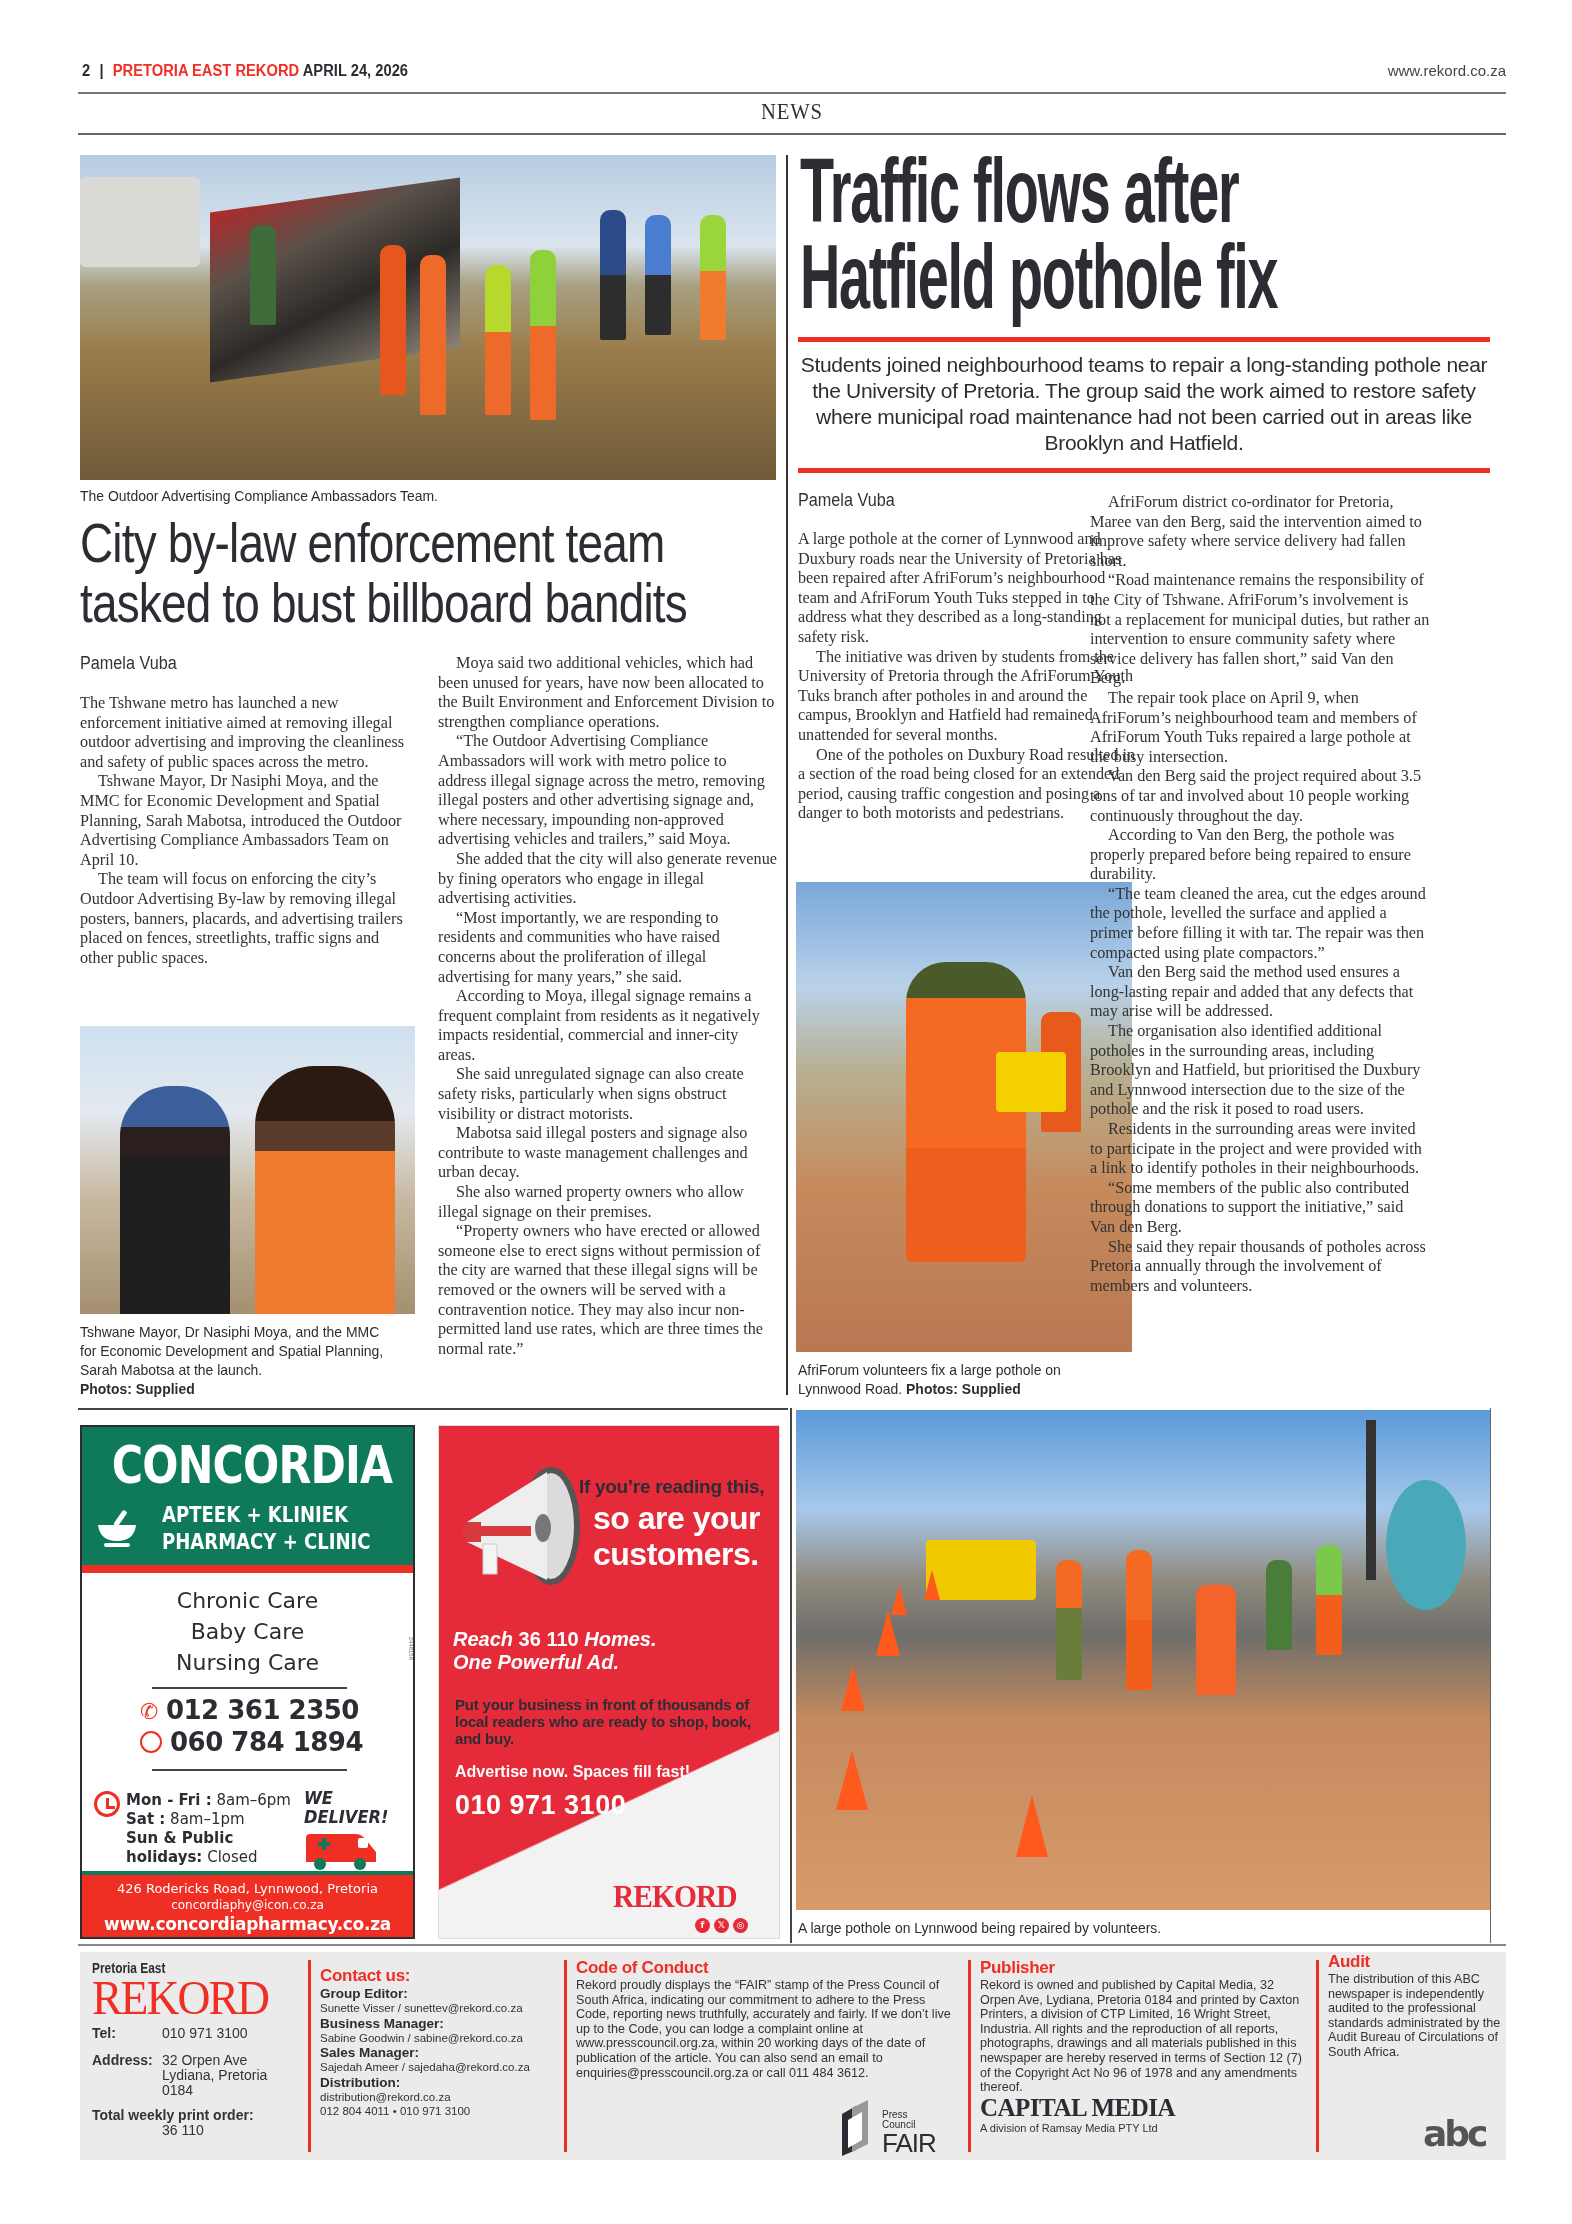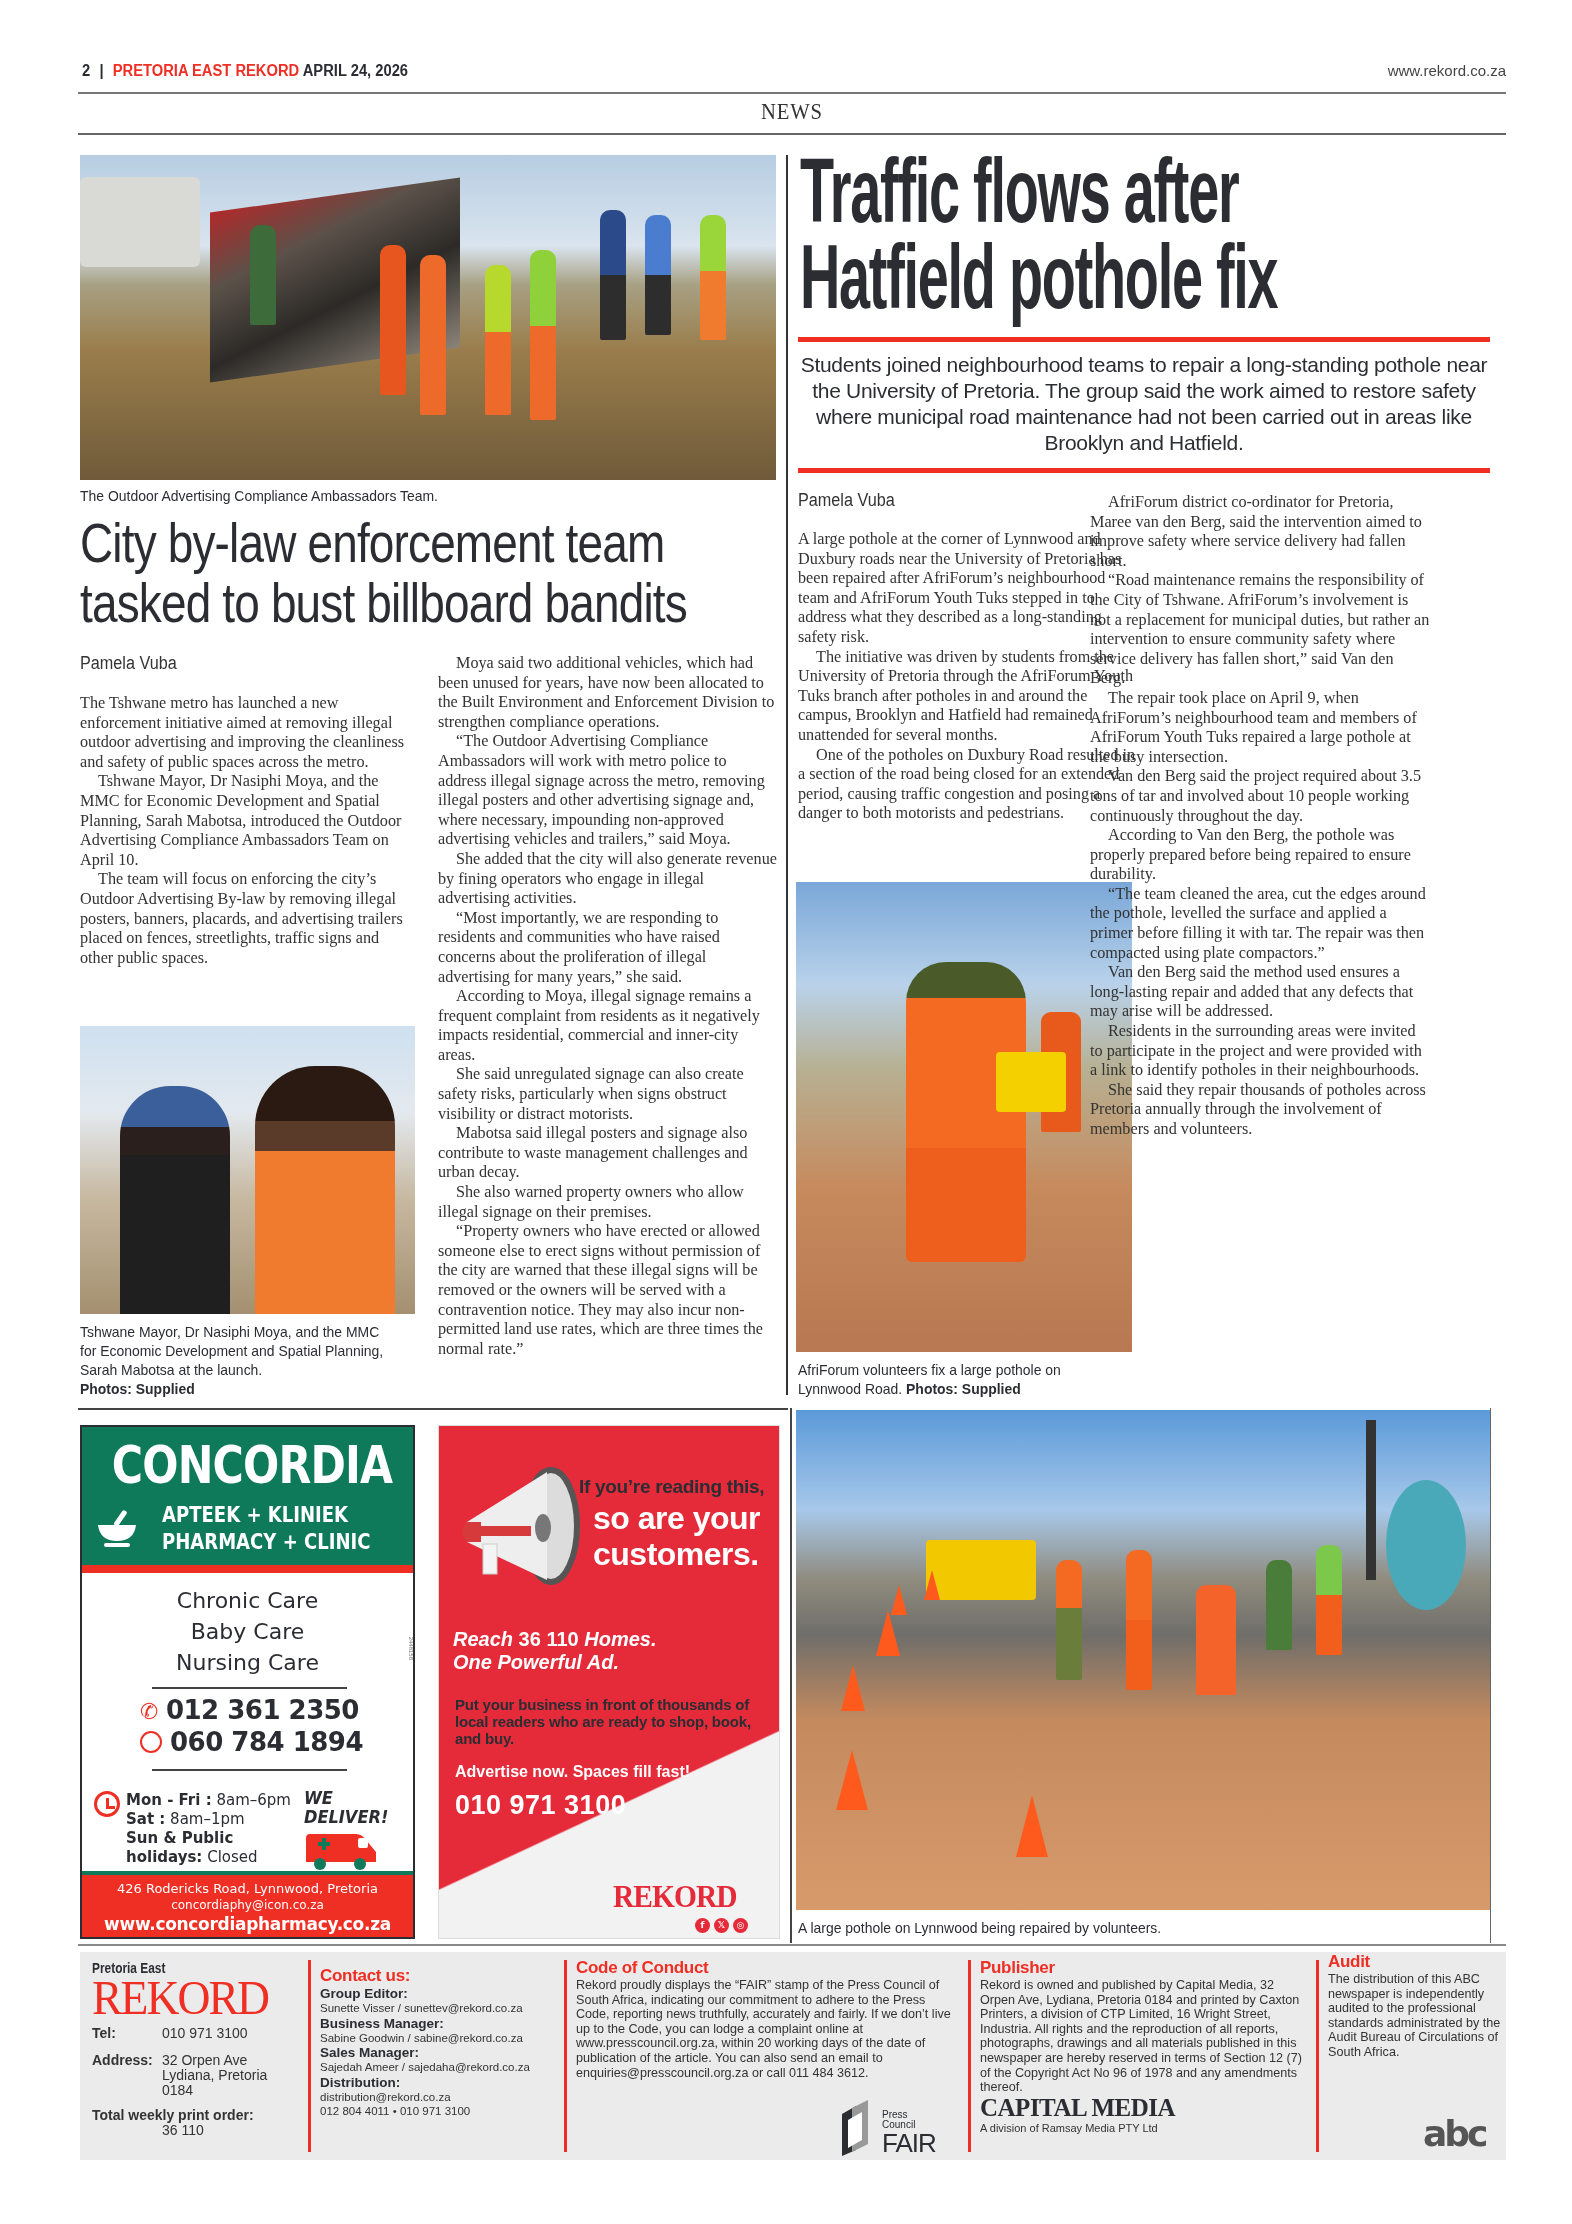--- a/index.html
+++ b/index.html
@@ -182,21 +182,23 @@
 </div>
 
 <div class="abs body" style="left:1090px;top:493px;width:340px">
   <p>AfriForum district co-ordinator for Pretoria, Maree van den Berg, said the intervention aimed to improve safety where service delivery had fallen short.</p>
   <p>“Road maintenance remains the responsibility of the City of Tshwane. AfriForum’s involvement is not a replacement for municipal duties, but rather an intervention to ensure community safety where service delivery has fallen short,” said Van den Berg.</p>
   <p>The repair took place on April 9, when AfriForum’s neighbourhood team and members of AfriForum Youth Tuks repaired a large pothole at the busy intersection.</p>
   <p>Van den Berg said the project required about 3.5 tons of tar and involved about 10 people working continuously throughout the day.</p>
   <p>According to Van den Berg, the pothole was properly prepared before being repaired to ensure durability.</p>
   <p>“The team cleaned the area, cut the edges around the pothole, levelled the surface and applied a primer before filling it with tar. The repair was then compacted using plate compactors.”</p>
   <p>Van den Berg said the method used ensures a long-lasting repair and added that any defects that may arise will be addressed.</p>
+  <p>The organisation also identified additional potholes in the surrounding areas, including Brooklyn and Hatfield, but prioritised the Duxbury and Lynnwood intersection due to the size of the pothole and the risk it posed to road users.</p>
   <p>Residents in the surrounding areas were invited to participate in the project and were provided with a link to identify potholes in their neighbourhoods.</p>
+  <p>“Some members of the public also contributed through donations to support the initiative,” said Van den Berg.</p>
   <p>She said they repair thousands of potholes across Pretoria annually through the involvement of members and volunteers.</p>
 </div>
 
 <div class="abs photo ph4">
   <div class="abs" style="left:130px;top:130px;width:110px;height:60px;background:#f2c800;border-radius:4px"></div>
   <div class="cone" style="left:80px;top:200px"></div>
   <div class="cone" style="left:45px;top:255px"></div>
   <div class="cone" style="left:40px;top:340px;border-bottom-width:60px;border-left-width:16px;border-right-width:16px"></div>
   <div class="cone" style="left:220px;top:385px;border-bottom-width:62px;border-left-width:16px;border-right-width:16px"></div>
   <div class="cone" style="left:95px;top:175px;border-bottom-width:30px;border-left-width:8px;border-right-width:8px"></div>

